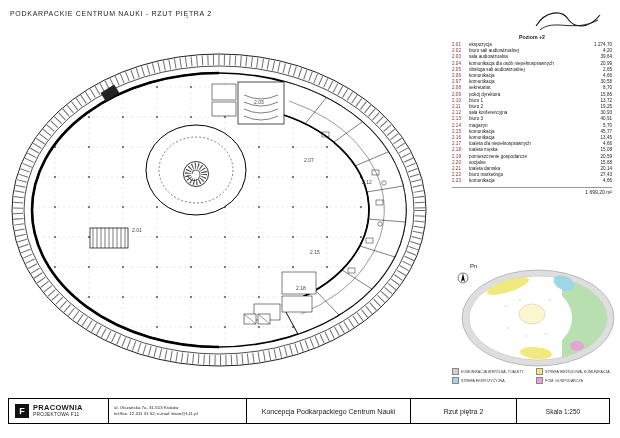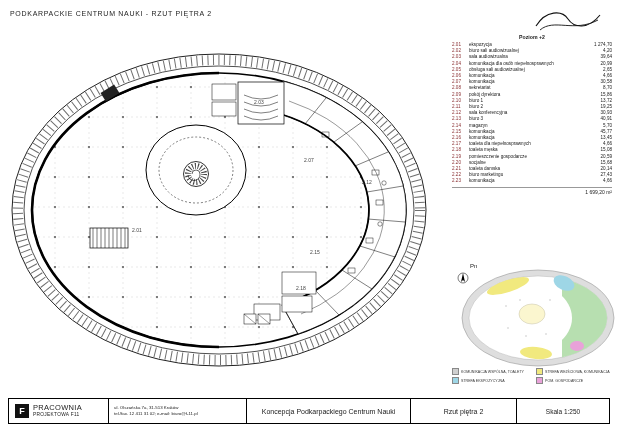--- a/index.html
+++ b/index.html
@@ -24,21 +24,21 @@
   
   .titleblock{left:8px;top:398px;width:602px;height:26px;border:1px solid #000;
               display:flex;align-items:stretch;box-sizing:border-box;}
   .tb-cell{border-right:1px solid #000;display:flex;align-items:center;justify-content:center;
            box-sizing:border-box;}
   .tb-cell:last-child{border-right:none;}
   .tb-logo{width:100px;justify-content:flex-start;padding-left:6px;}
   .tb-logo-icon{width:14px;height:14px;background:#111;color:#fff;font-weight:bold;
                 font-size:9px;display:flex;align-items:center;justify-content:center;margin-right:4px;}
   .tb-firm{display:flex;flex-direction:column;line-height:1.1;}
-  .tb-firm-1{font-size:7.5px;font-weight:normal;letter-spacing:.3px;}
+  .tb-firm-1{font-size:7.5px;font-weight:bold;letter-spacing:.3px;}
   .tb-firm-2{font-size:4.8px;letter-spacing:.3px;}
   .tb-addr{width:138px;flex-direction:column;align-items:flex-start;padding-left:5px;
            font-size:4.4px;line-height:1.35;justify-content:center;}
   .tb-project{flex:1;font-size:7px;}
   .tb-sheet{width:106px;font-size:7px;}
   .tb-scale{width:92px;font-size:6.5px;}
 </style>
 </head>
 <body>
 

